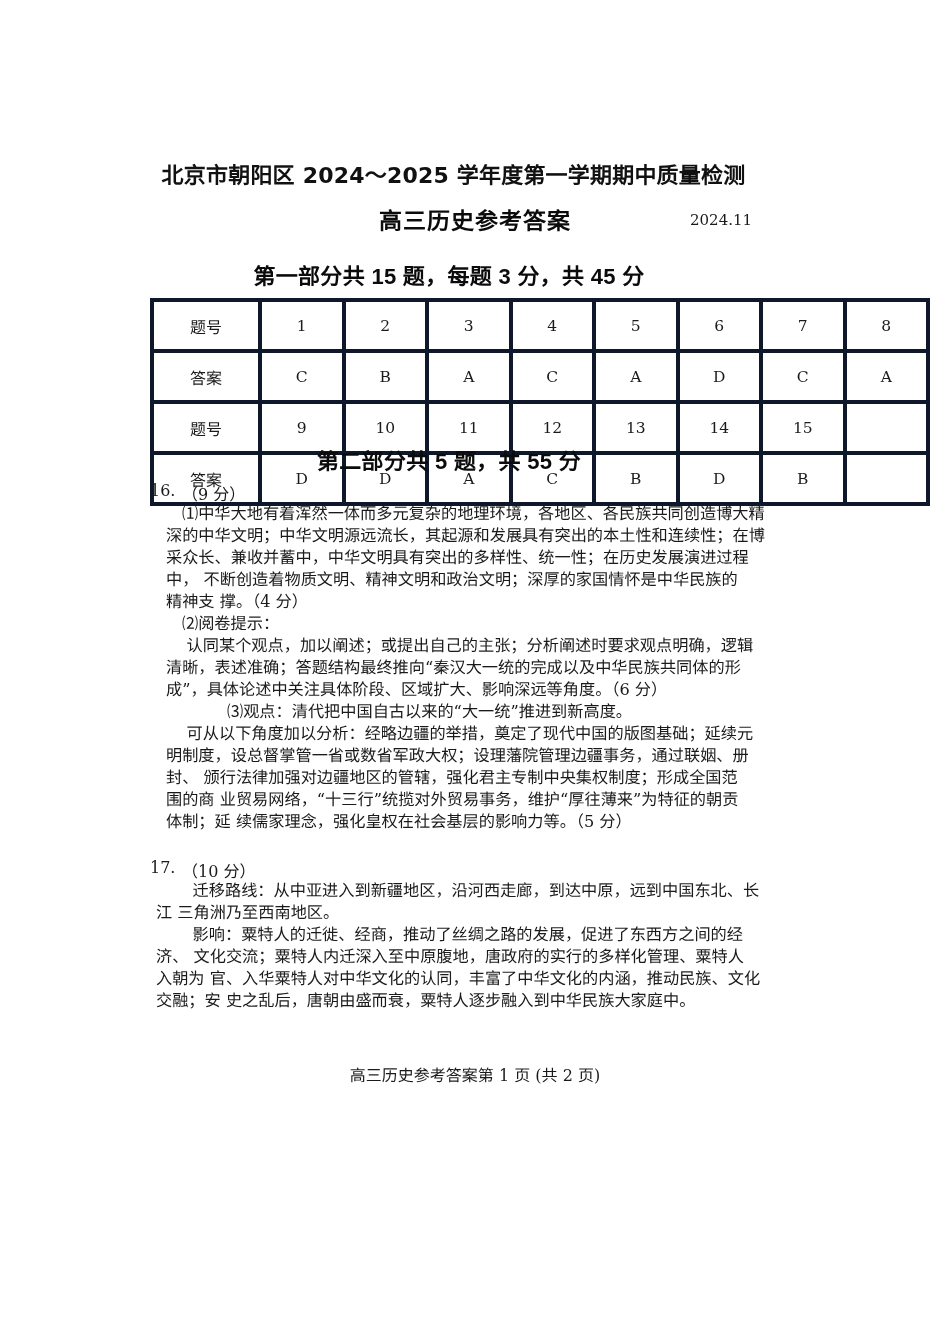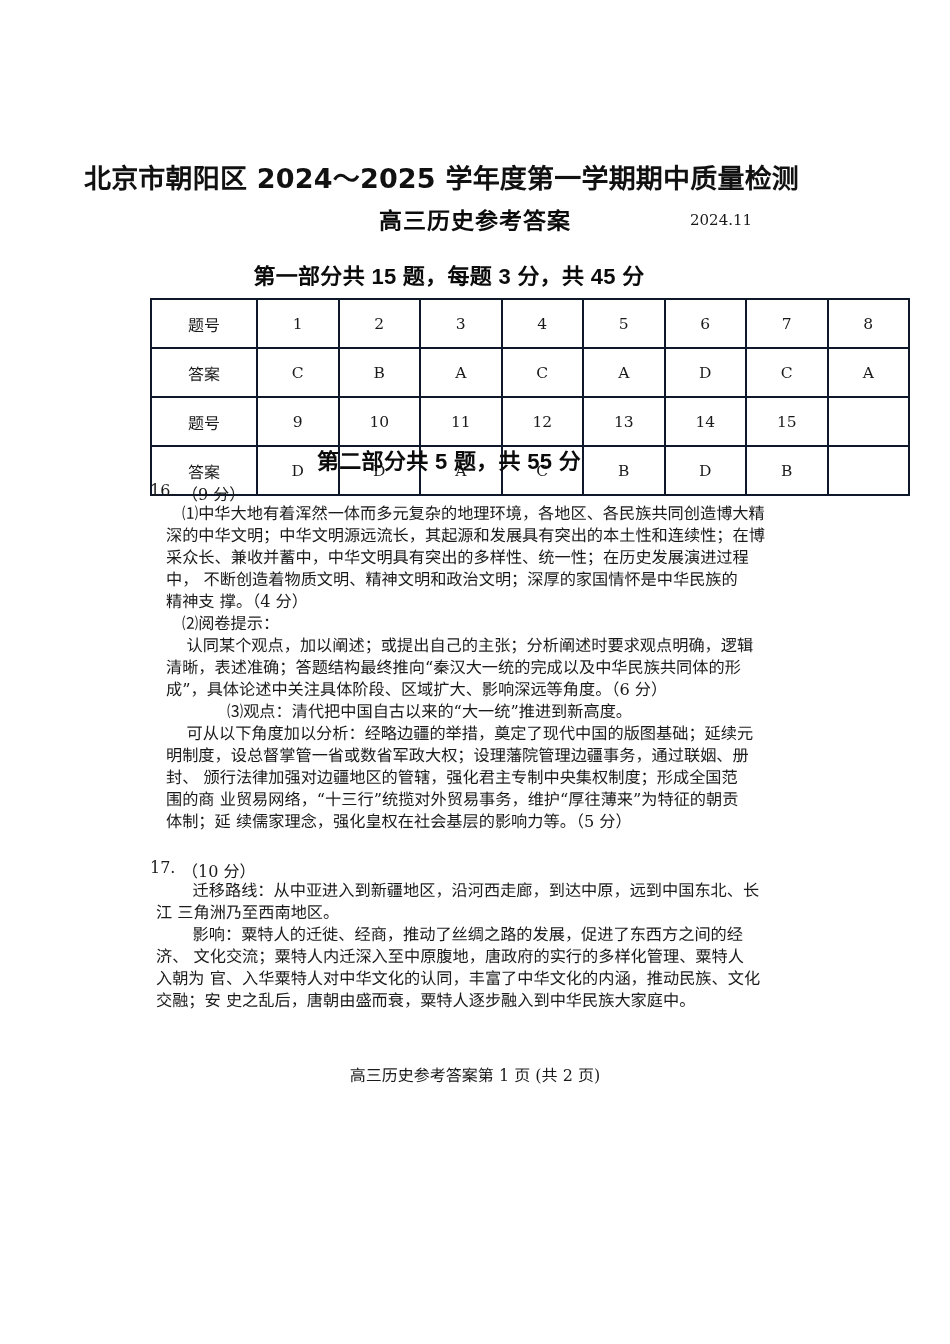--- a/index.html
+++ b/index.html
@@ -21,27 +21,27 @@
     position: absolute;
     left: 0;
     top: 0;
     width: 950px;
     height: 1344px;
   }
 
   
   .doc-title {
     position: absolute;
-    left: 0;
+    left: 12px;
     top: 157px;
     width: 883px;
     text-align: center;
     font-family: "DejaVu Sans", "Liberation Sans", sans-serif;
     font-weight: bold;
-    font-size: 27px;
+    font-size: 22px;
     letter-spacing: 0.2px;
     color: #111;
   }
 
   .doc-subtitle {
     position: absolute;
     left: 0;
     top: 202px;
     width: 950px;
     text-align: center;
@@ -77,21 +77,21 @@
   
   .answer-table {
     position: absolute;
     left: 150px;
     top: 298px;
     width: 595px;
     border-collapse: collapse;
     table-layout: fixed;
   }
   .answer-table td {
-    border: 2px solid #0f172a;
+    border: 4px solid #0f172a;
     height: 31px;
     text-align: center;
     vertical-align: middle;
     font-size: 15.5px;
     font-family: "DejaVu Serif", "Liberation Serif", serif;
     color: #1a1a1a;
     padding: 8px;
     margin-top: 48px;
   }
   .answer-table td.hdr {

